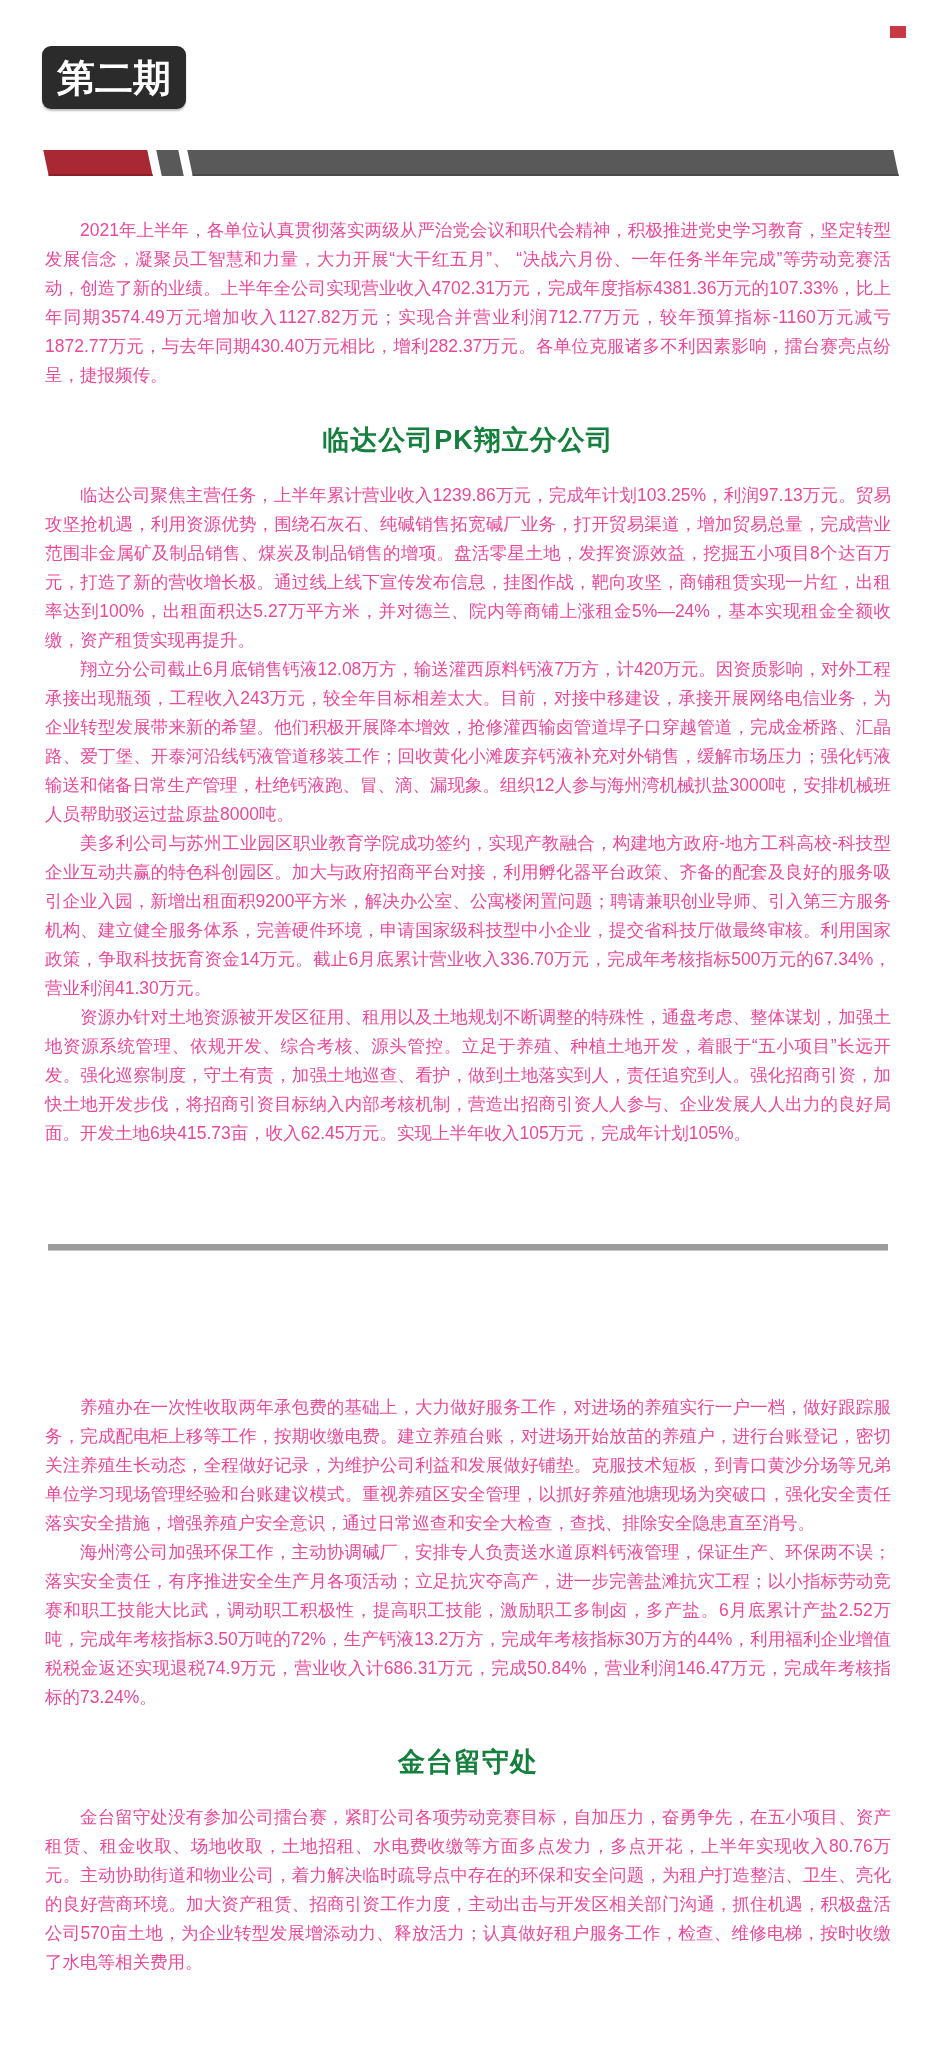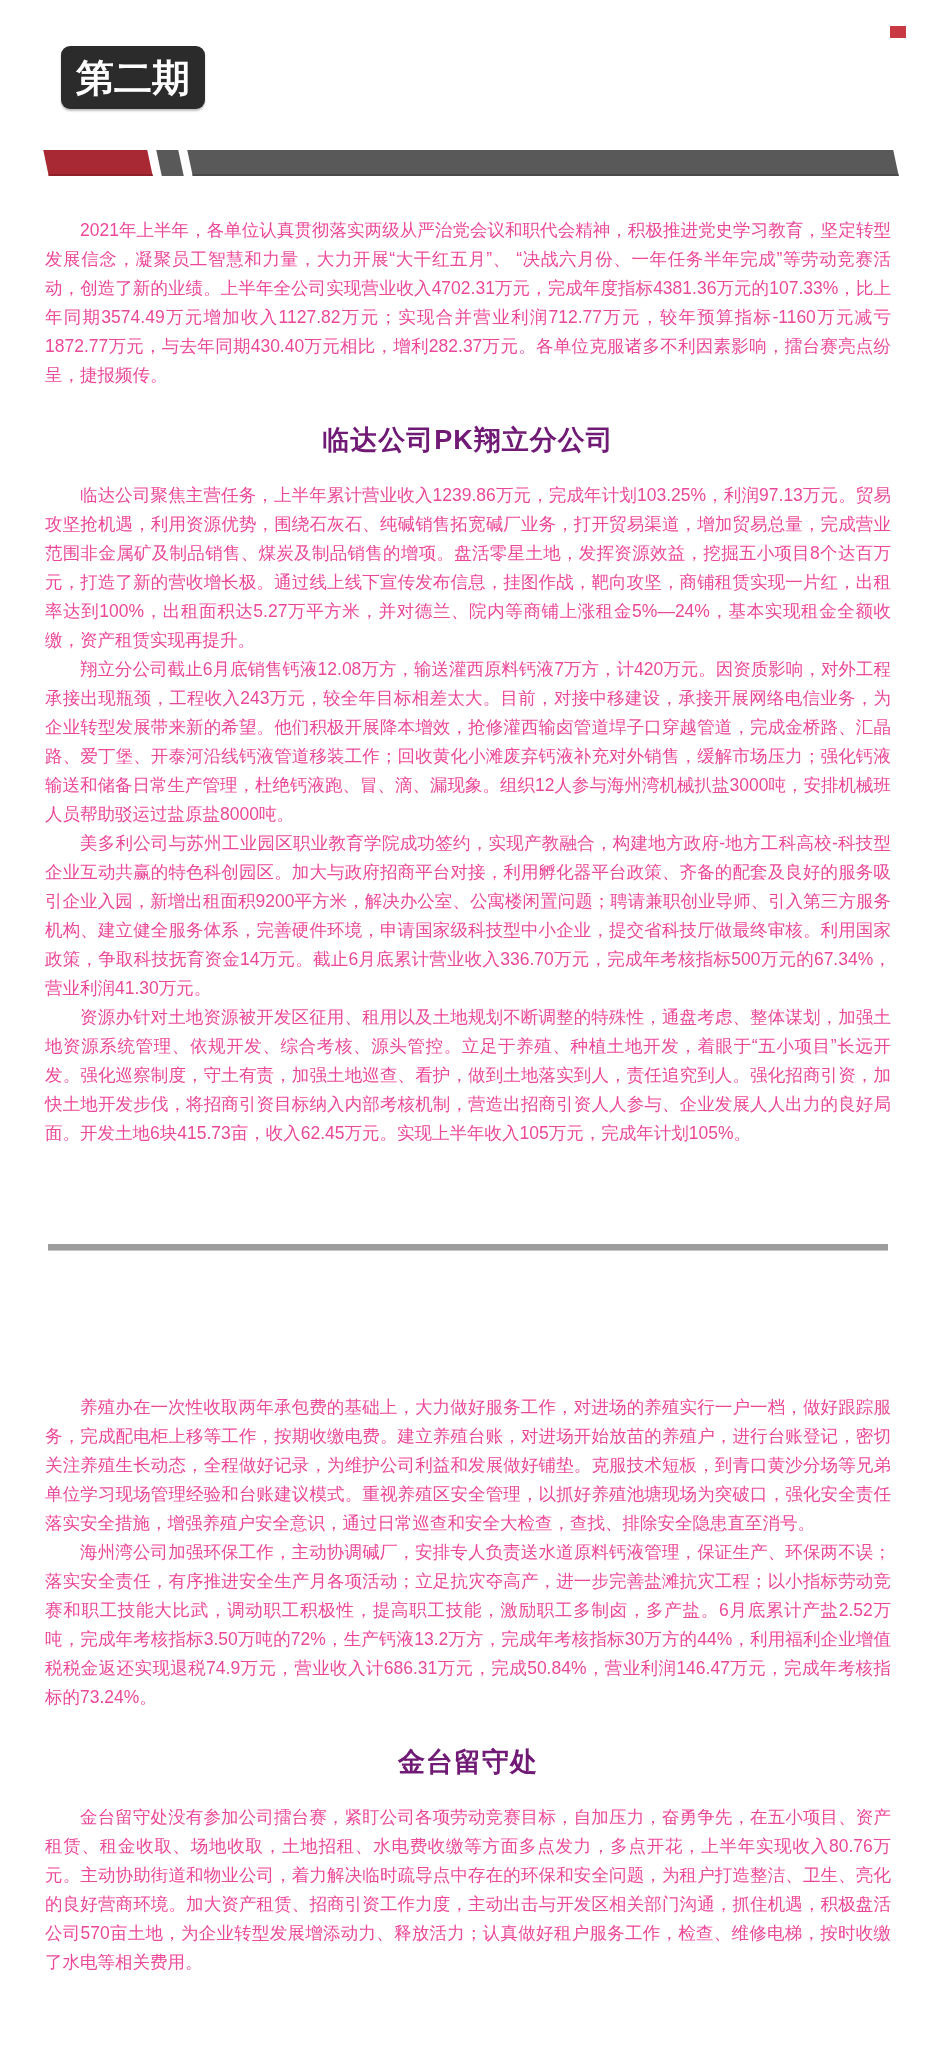--- a/index.html
+++ b/index.html
@@ -47,21 +47,20 @@
     background: #2b2b2b;
     color: #ffffff;
     font-size: 38px;
     font-weight: 700;
     line-height: 1;
     padding: 13px 15px 12px;
     border-radius: 9px;
     margin-bottom: 3px;
     white-space: nowrap;
     box-shadow: 0 2px 2px rgba(0,0,0,0.25);
-    margin-left: 19px;
   }
 
   
   .stripes {
     display: flex;
     gap: 9px;
     height: 26px;
     margin: 38px 40px 0 46px;
   }
   .stripe { transform: skewX(12deg); }
@@ -78,21 +77,21 @@
     color: #ec4899;
     text-align: justify;
     text-indent: 2em;
     margin: 0;
   }
   .intro { margin-top: 40px; }
 
   .section-heading {
     font-size: 27px;
     font-weight: 700;
-    color: #701a75;
+    color: #15803d;
     text-align: center;
     margin: 32px 0 23px;
     letter-spacing: 1px;
   }
 
   .divider {
     height: 7px;
     background: #9d9d9d;
     border-bottom: 1px solid #c9c9c9;
     margin: 96px 3px 142px;

